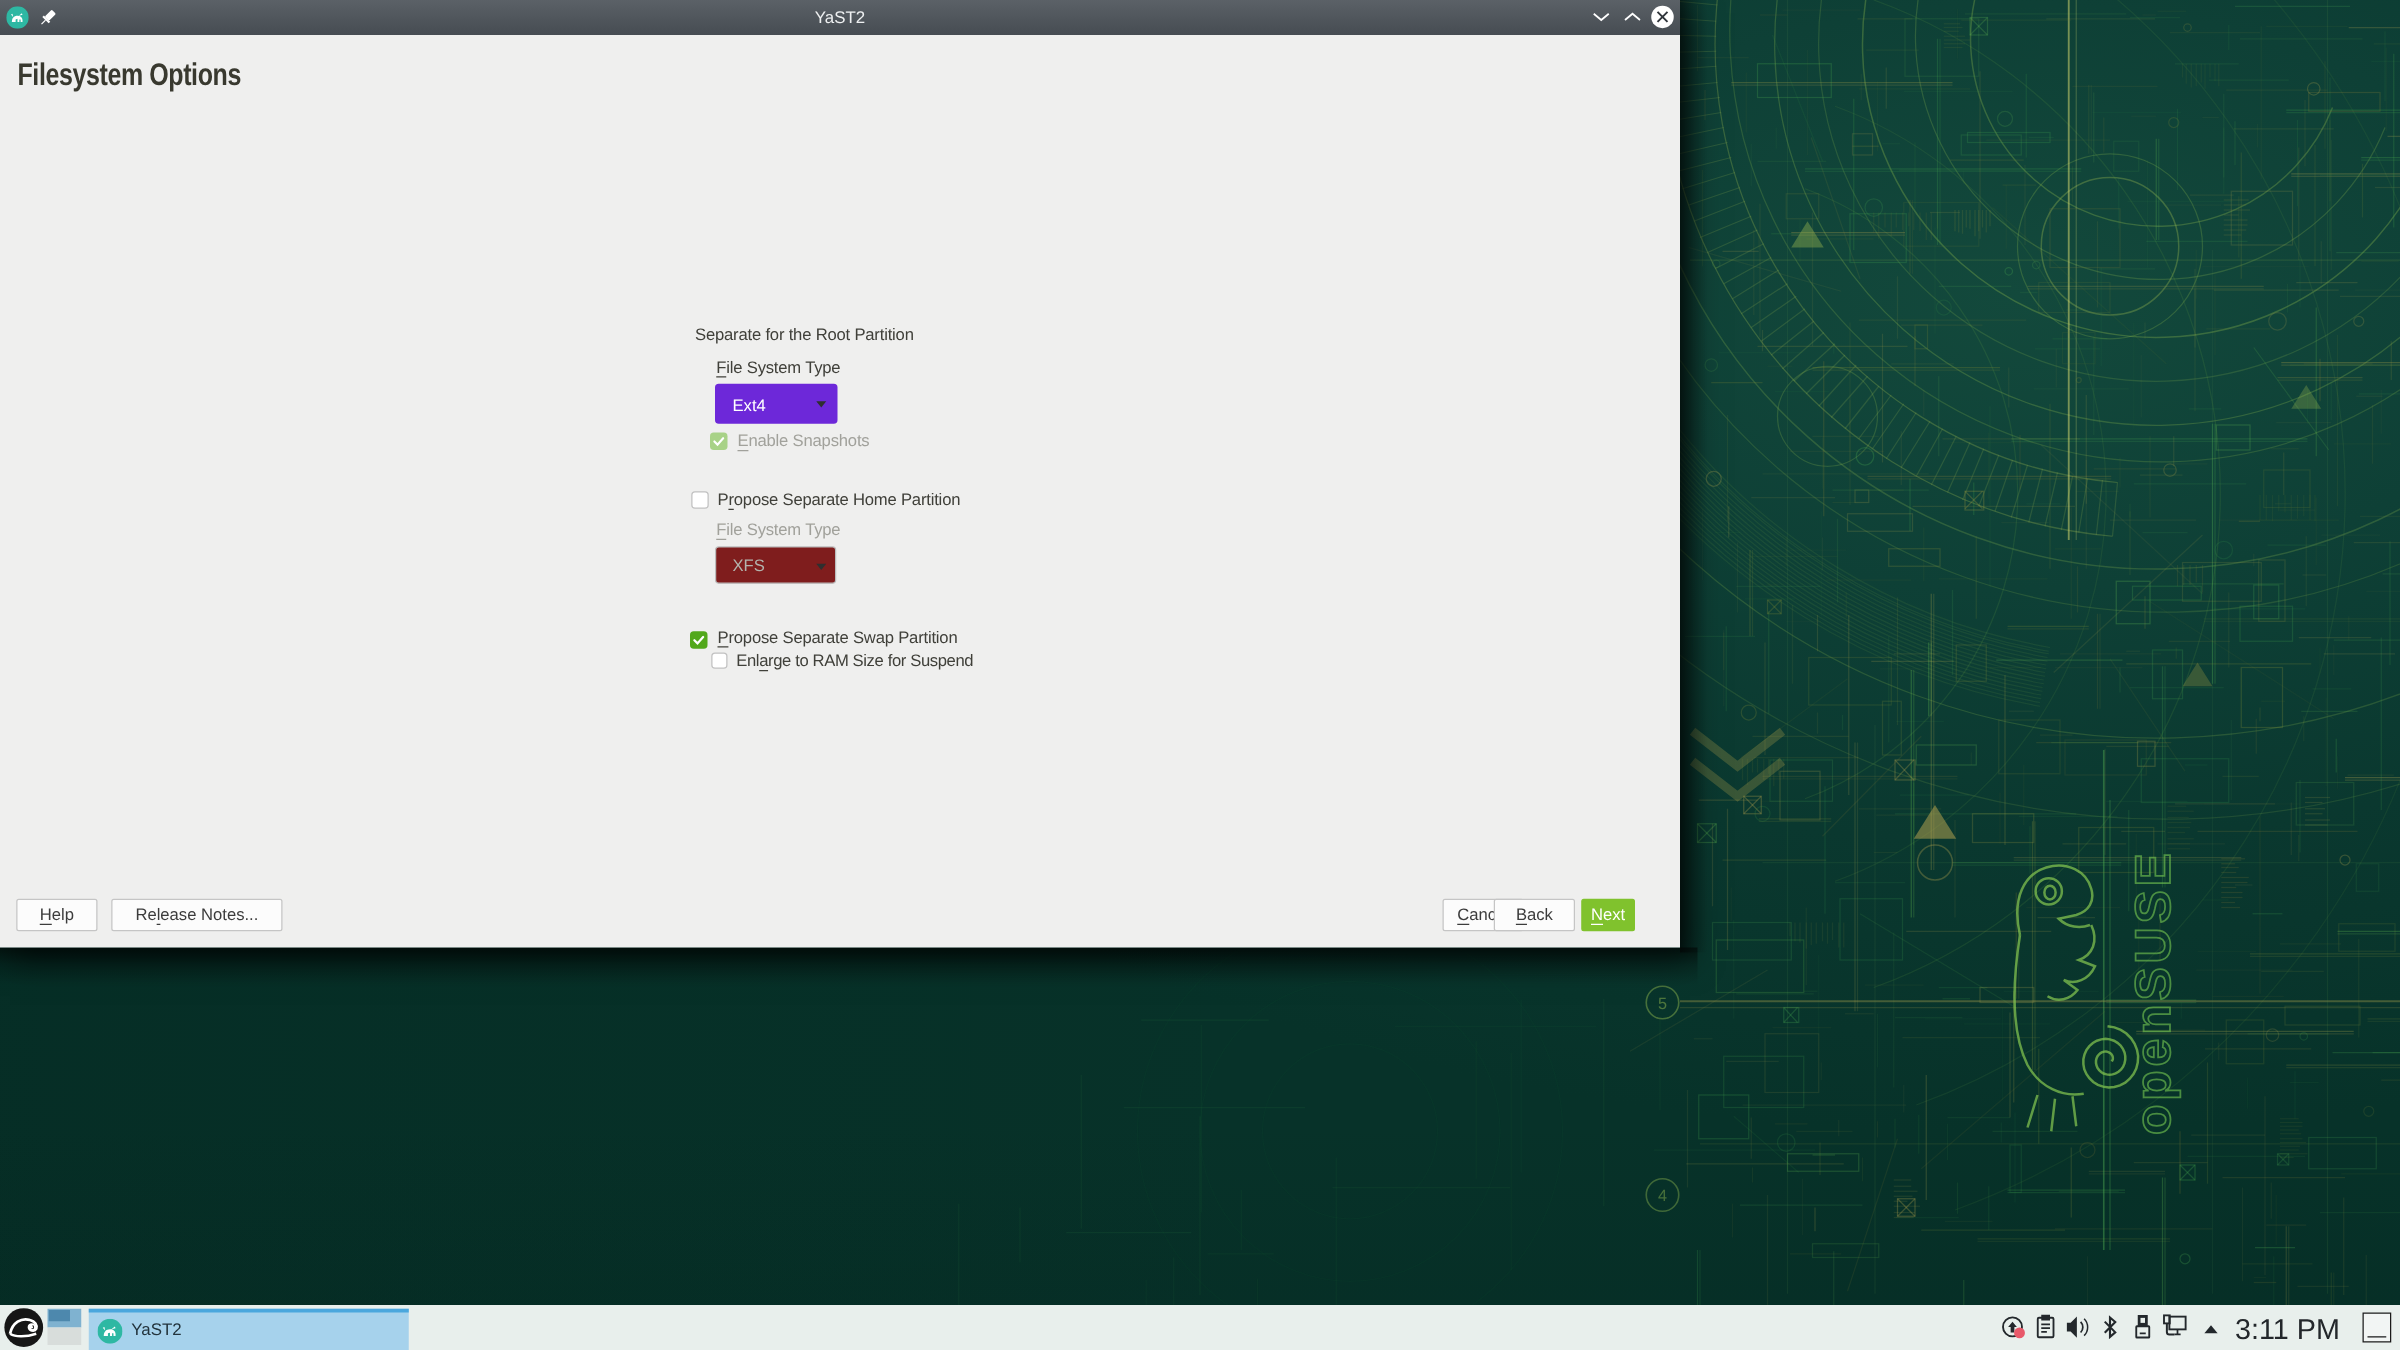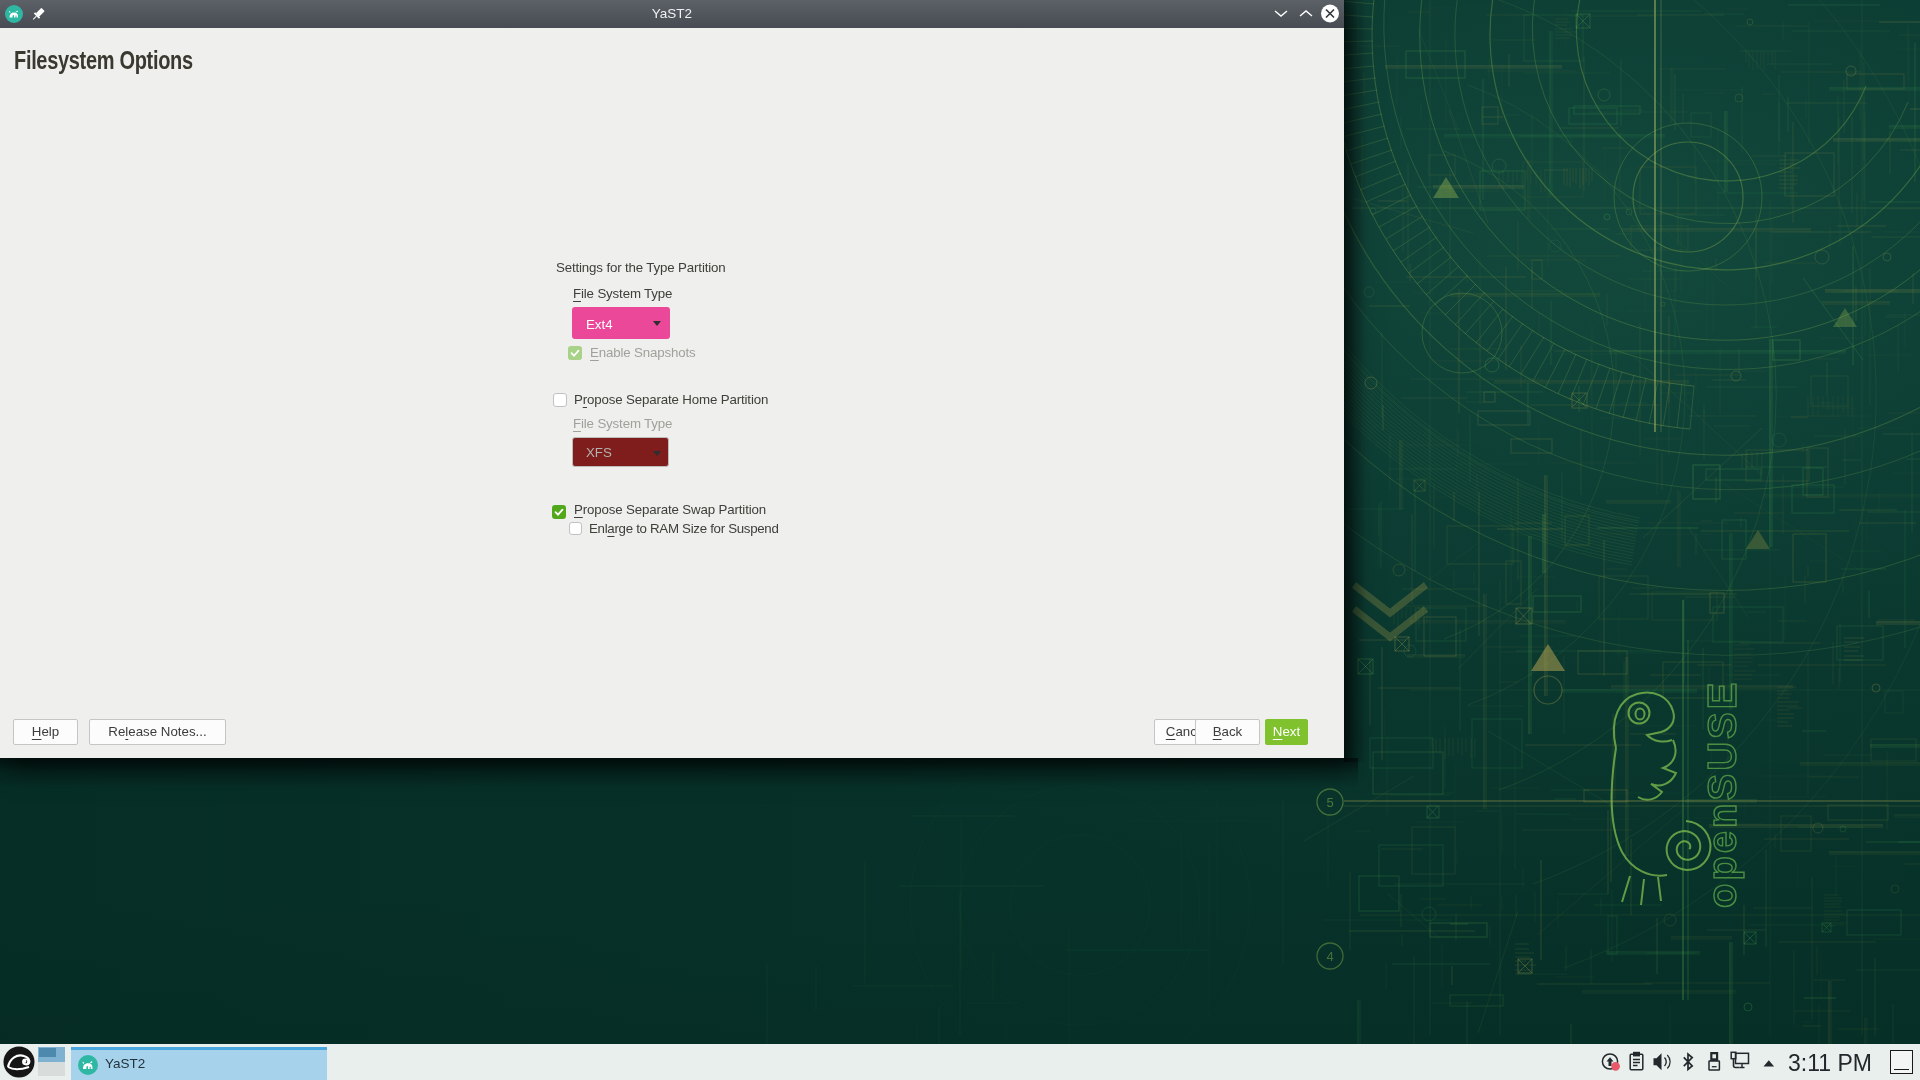--- a/index.html
+++ b/index.html
@@ -17,21 +17,21 @@
 #pinicon { position:absolute; left:30px; top:5px; width:17px; height:18px; }
 #tb-btns { position:absolute; right:0; top:0; height:28px; }
 #content { position:absolute; left:0; top:28px; width:1344px; height:730px; background:#efefee; }
 h1 { position:absolute; left:14px; top:18px; font-size:25px; color:#39392f;
   letter-spacing:-0.4px; font-weight:bold; transform:scaleX(0.80); transform-origin:0 0; }
 .lbl { position:absolute; font-size:13.3px; color:#40403a; white-space:nowrap; letter-spacing:-0.15px; }
 .dis { color:#a1a19b; }
 u { text-decoration-thickness:1px; text-underline-offset:2.5px; }
 
 .combo { position:absolute; border-radius:3px; font-size:13.3px; }
-#combo-ext4 { left:572px; top:279px; width:98px; height:32px; background:#ec4899; }
+#combo-ext4 { left:572px; top:279px; width:98px; height:32px; background:#6d28d9; }
 #combo-ext4 span { position:absolute; left:14px; top:10px; color:#fff; }
 #combo-xfs { left:572px; top:409px; width:97px; height:30px; background:#7f1d1d; border:1px solid #bcbcbc; }
 #combo-xfs span { position:absolute; left:13px; top:7px; color:#b3b3ad; }
 .tri { position:absolute; width:0; height:0; border-left:4.8px solid transparent;
   border-right:4.8px solid transparent; border-top:5.8px solid #2f2f2f; }
 
 .cb { position:absolute; width:14px; height:14px; border-radius:3px; background:#fff;
   border:1px solid #c1c1c1; }
 .cb.checked { background:#52a81b; border:none; }
 .cb.checked-dis { background:#a8d287; border:none; }
@@ -1047,21 +1047,21 @@
     </svg>
     <svg id="tb-btns" width="84" height="28" viewBox="0 0 84 28">
       <path d="M15 11 l6 5 6-5" stroke="#fff" stroke-width="1.4" fill="none"></path>
       <path d="M40 16 l6-5 6 5" stroke="#fff" stroke-width="1.4" fill="none"></path>
       <circle cx="70" cy="13.5" r="9" fill="#fff"></circle>
       <path d="M66 9.5 l8 8 M74 9.5 l-8 8" stroke="#30353b" stroke-width="1.6"></path>
     </svg>
   </div>
   <div id="content">
     <h1>Filesystem Options</h1>
-    <div class="lbl" style="left:556px; top:232px;">Settings for the Type Partition</div>
+    <div class="lbl" style="left:556px; top:232px;">Separate for the Root Partition</div>
     <div class="lbl" style="left:573px; top:258px;"><u>F</u>ile System Type</div>
     <div class="combo" id="combo-ext4">
         <span>Ext4</span>
         <div class="tri" style="left:81px; top:13.5px;"></div>
       </div>
     <div class="cb checked-dis" style="left:568px; top:318px;">
         <svg width="12" height="12" viewBox="0 0 12 12">
           <path d="M2.5 6.2 L5 8.7 L9.5 3.6" stroke="#fff" stroke-width="1.7" fill="none" stroke-linecap="round"></path>
         </svg>
       </div>

